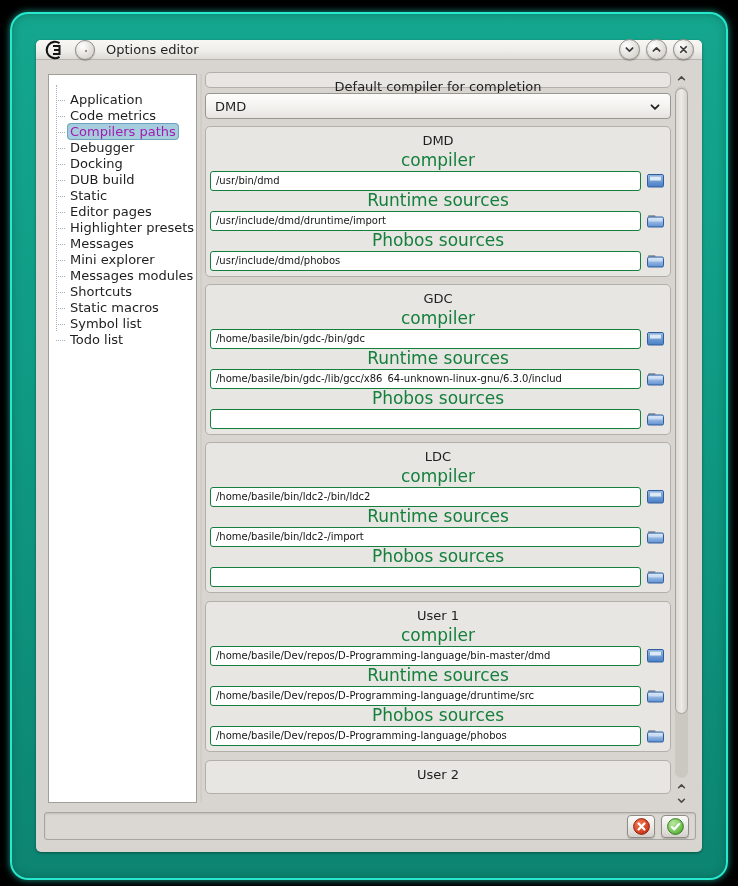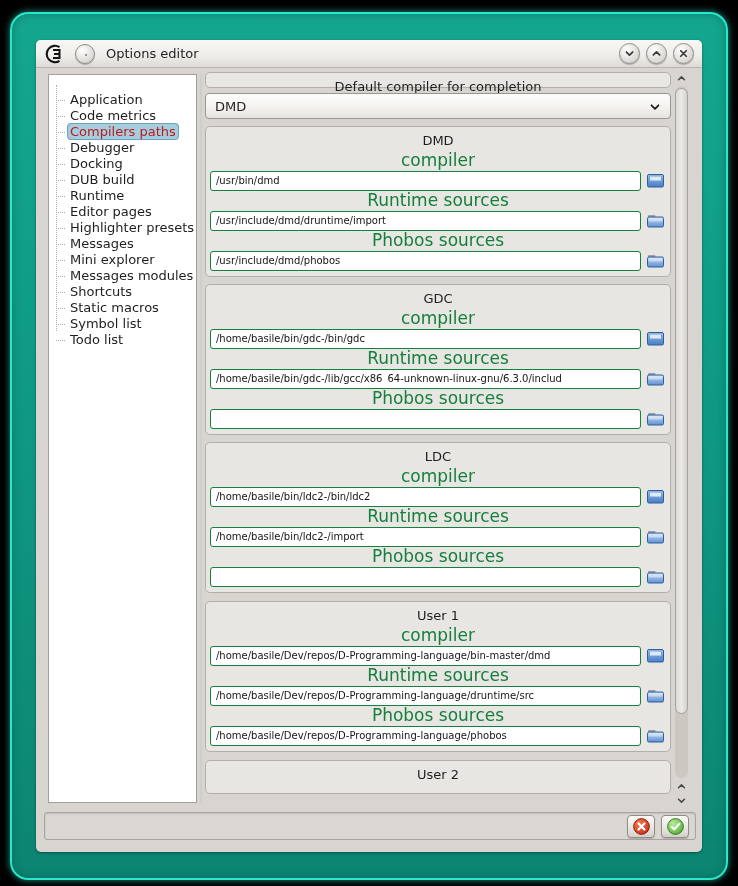--- a/index.html
+++ b/index.html
@@ -20,21 +20,21 @@
     box-shadow:0 0 7px rgba(40,232,205,.65), inset 0 0 10px rgba(0,60,50,.35);
   }
   .window {
     position:absolute; left:24px; top:26px; width:666px; height:812px;
     background:#d8d5d0; border-radius:5px;
     box-shadow:0 1px 3px rgba(0,0,0,.4);
   }
 
   
   .titlebar {
-    position:absolute; left:0; top:0; right:0; height:28px;
+    position:absolute; left:0; top:0; right:0; height:20px;
     border-radius:5px 5px 0 0;
     background:linear-gradient(180deg,#f8f7f4 0%,#efeeea 55%,#dedbd6 100%);
     border-bottom:1px solid #b8b5b0;
     display:flex; align-items:center; padding:0 8px;
   }
   .logo { width:22px; height:20px; display:inline-flex; }
   .round-btn {
     width:21px; height:21px; border-radius:50%;
     background:radial-gradient(circle at 35% 30%, #ffffff 0%, #e8e6e2 45%, #ccc9c4 100%);
     border:1px solid #8f8c87;
@@ -57,21 +57,21 @@
     position:absolute; left:7px; top:10px; bottom:auto; height:246px; width:0;
     border-left:1px dotted #a4b1ba;
   }
   .tree-item { height:16px; line-height:16px; padding-left:18px; position:relative; white-space:nowrap; cursor:default; }
   .tree-item::before {
     content:""; position:absolute; left:7px; top:8px; width:9px; height:0;
     border-top:1px dotted #a4b1ba;
   }
   .tree-item .lbl { padding:0 3px; border-radius:4px; }
   .tree-item.selected .lbl {
-    background:#a6cdde; border:1px solid #6fa3bd; color:#b91c1c;
+    background:#a6cdde; border:1px solid #6fa3bd; color:#a21caf;
     padding:0 2px;
   }
 
   .splitter { position:absolute; left:164px; top:34px; width:2px; height:729px; background:#d1cec9; }
 
   
   .main {
     position:absolute; left:169px; top:32px; width:466px; height:737px;
     overflow:hidden;
   }
@@ -185,21 +185,21 @@
 
     <div class="sidebar">
       <div class="tree">
         <div class="tree-line"></div>
         <div class="tree-item"><span class="lbl">Application</span></div>
         <div class="tree-item"><span class="lbl">Code metrics</span></div>
         <div class="tree-item selected"><span class="lbl">Compilers paths</span></div>
         <div class="tree-item"><span class="lbl">Debugger</span></div>
         <div class="tree-item"><span class="lbl">Docking</span></div>
         <div class="tree-item"><span class="lbl">DUB build</span></div>
-        <div class="tree-item"><span class="lbl">Runtime</span></div>
+        <div class="tree-item"><span class="lbl">Static</span></div>
         <div class="tree-item"><span class="lbl">Editor pages</span></div>
         <div class="tree-item"><span class="lbl">Highlighter presets</span></div>
         <div class="tree-item"><span class="lbl">Messages</span></div>
         <div class="tree-item"><span class="lbl">Mini explorer</span></div>
         <div class="tree-item"><span class="lbl">Messages modules</span></div>
         <div class="tree-item"><span class="lbl">Shortcuts</span></div>
         <div class="tree-item"><span class="lbl">Static macros</span></div>
         <div class="tree-item"><span class="lbl">Symbol list</span></div>
         <div class="tree-item"><span class="lbl">Todo list</span></div>
       </div>

